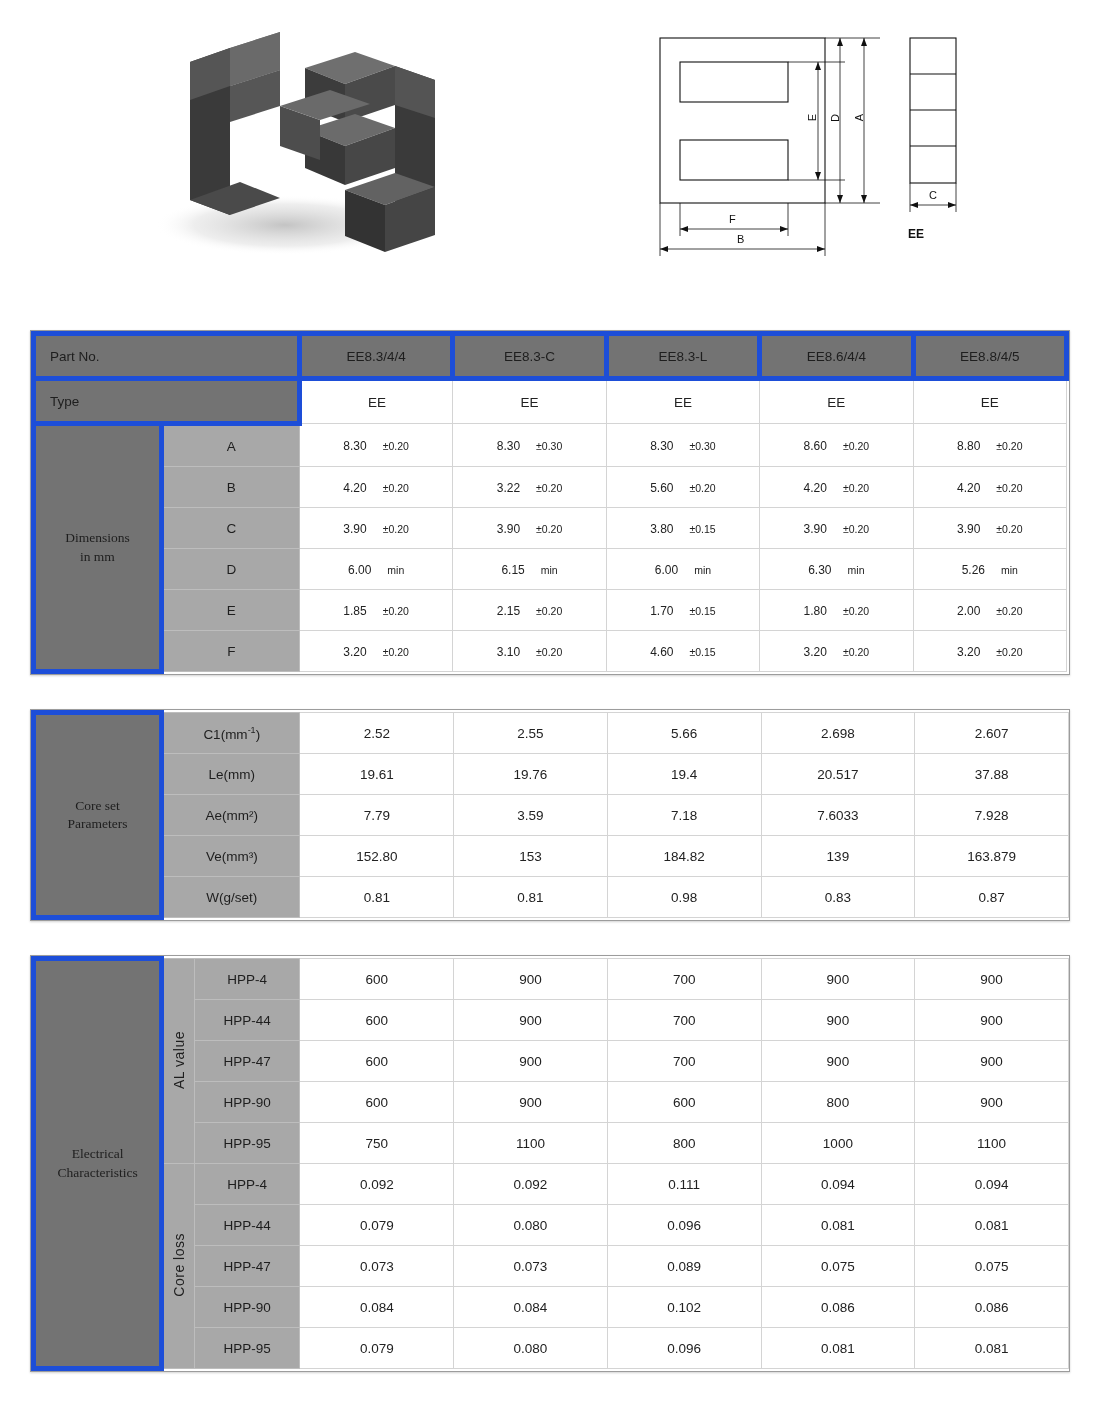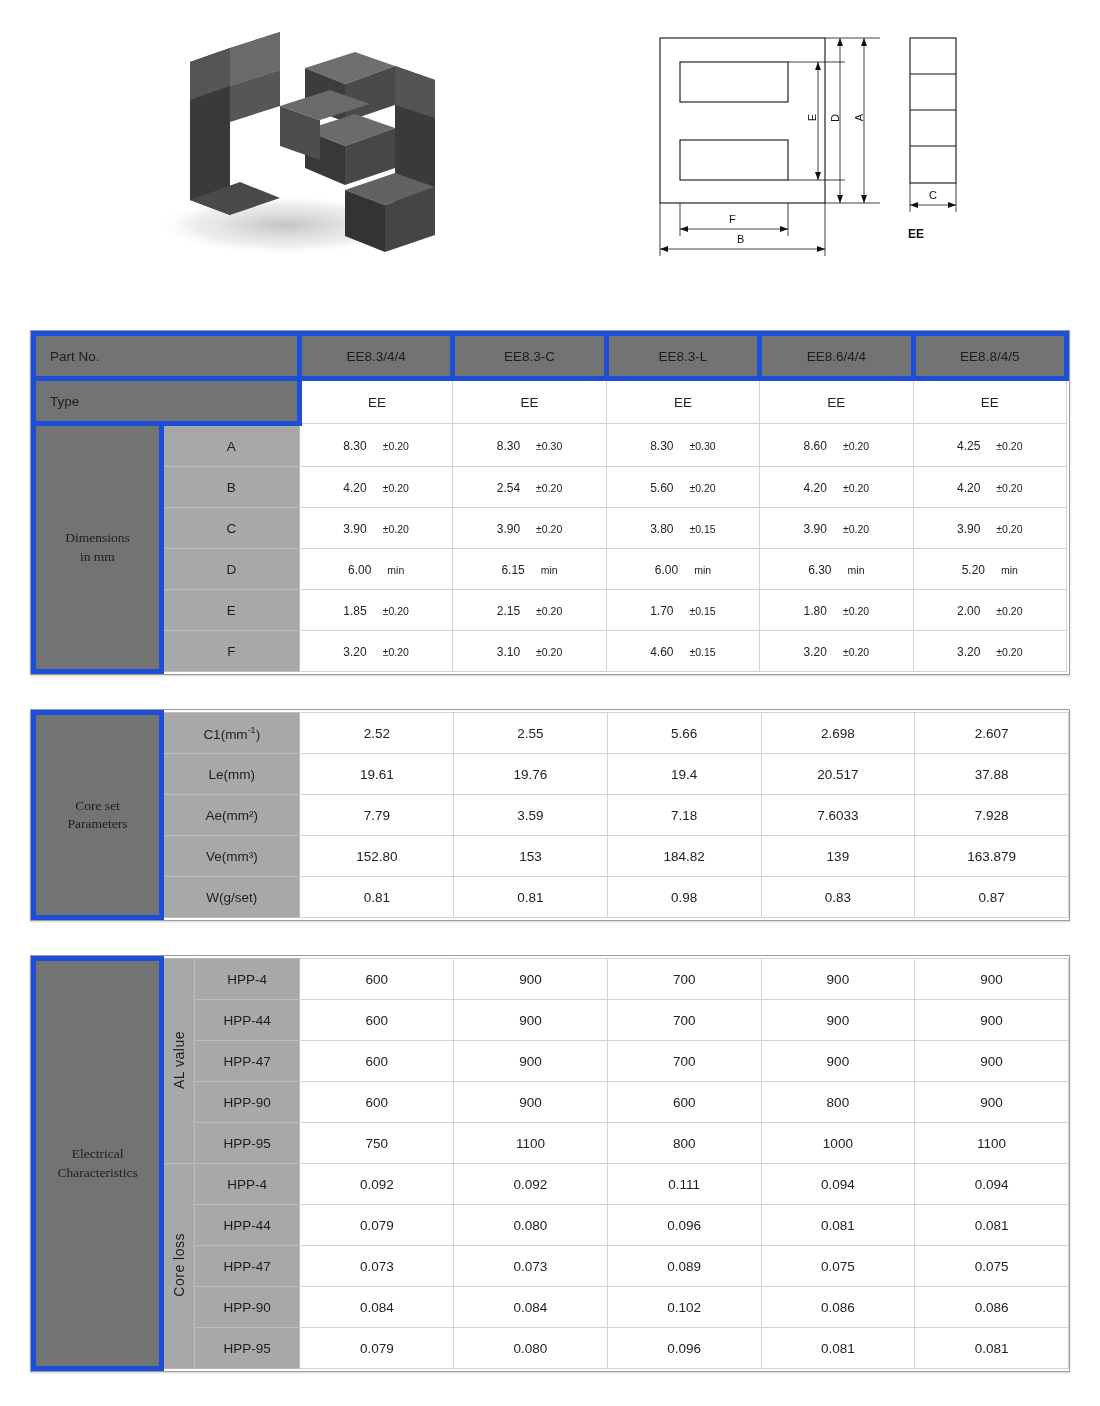--- a/index.html
+++ b/index.html
@@ -272,45 +272,45 @@
       <tr>
         <td class="grey blocklabel" rowspan="6">
           <span>Dimensions</span><br>
           <span>in mm</span>
         </td>
         <td class="grey-light">A</td>
         <td class="val"><span class="num">8.30</span><span class="tol">±0.20</span></td>
         <td class="val"><span class="num">8.30</span><span class="tol">±0.30</span></td>
         <td class="val"><span class="num">8.30</span><span class="tol">±0.30</span></td>
         <td class="val"><span class="num">8.60</span><span class="tol">±0.20</span></td>
-        <td class="val"><span class="num">4.25</span><span class="tol">±0.20</span></td>
+        <td class="val"><span class="num">8.80</span><span class="tol">±0.20</span></td>
       </tr>
       <tr>
         <td class="grey-light">B</td>
         <td class="val"><span class="num">4.20</span><span class="tol">±0.20</span></td>
-        <td class="val"><span class="num">2.54</span><span class="tol">±0.20</span></td>
+        <td class="val"><span class="num">3.22</span><span class="tol">±0.20</span></td>
         <td class="val"><span class="num">5.60</span><span class="tol">±0.20</span></td>
         <td class="val"><span class="num">4.20</span><span class="tol">±0.20</span></td>
         <td class="val"><span class="num">4.20</span><span class="tol">±0.20</span></td>
       </tr>
       <tr>
         <td class="grey-light">C</td>
         <td class="val"><span class="num">3.90</span><span class="tol">±0.20</span></td>
         <td class="val"><span class="num">3.90</span><span class="tol">±0.20</span></td>
         <td class="val"><span class="num">3.80</span><span class="tol">±0.15</span></td>
         <td class="val"><span class="num">3.90</span><span class="tol">±0.20</span></td>
         <td class="val"><span class="num">3.90</span><span class="tol">±0.20</span></td>
       </tr>
       <tr>
         <td class="grey-light">D</td>
         <td class="val"><span class="num">6.00</span><span class="tol">min</span></td>
         <td class="val"><span class="num">6.15</span><span class="tol">min</span></td>
         <td class="val"><span class="num">6.00</span><span class="tol">min</span></td>
         <td class="val"><span class="num">6.30</span><span class="tol">min</span></td>
-        <td class="val"><span class="num">5.20</span><span class="tol">min</span></td>
+        <td class="val"><span class="num">5.26</span><span class="tol">min</span></td>
       </tr>
       <tr>
         <td class="grey-light">E</td>
         <td class="val"><span class="num">1.85</span><span class="tol">±0.20</span></td>
         <td class="val"><span class="num">2.15</span><span class="tol">±0.20</span></td>
         <td class="val"><span class="num">1.70</span><span class="tol">±0.15</span></td>
         <td class="val"><span class="num">1.80</span><span class="tol">±0.20</span></td>
         <td class="val"><span class="num">2.00</span><span class="tol">±0.20</span></td>
       </tr>
       <tr>

